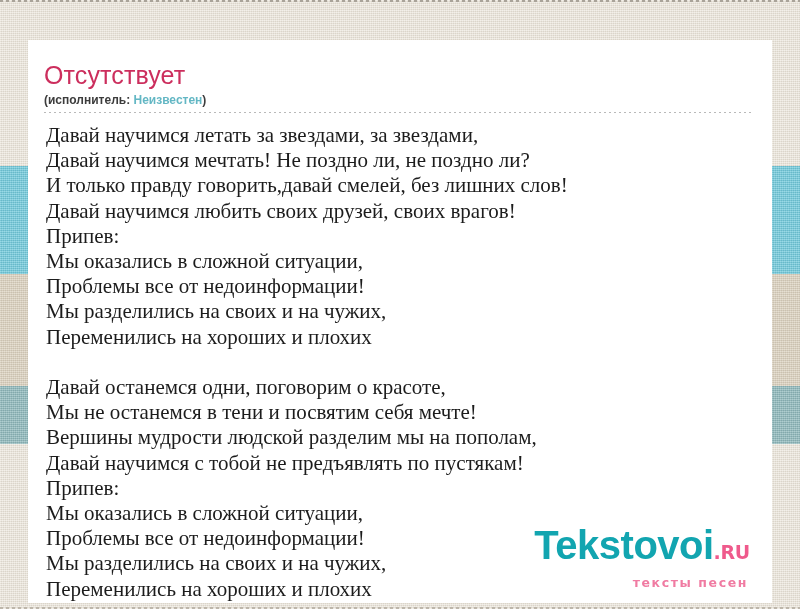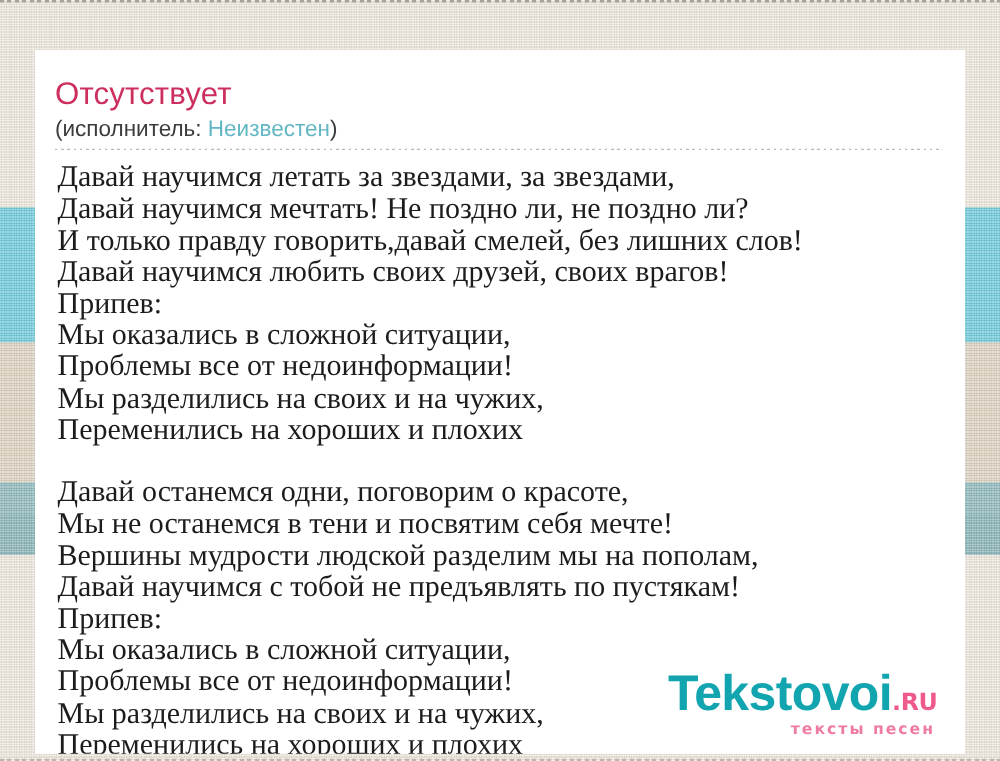--- a/index.html
+++ b/index.html
@@ -73,39 +73,40 @@
     font-family: "Liberation Sans", sans-serif;
     font-size: 25px;
     font-weight: 400;
     color: #cc2e5d;
     line-height: 1.1;
     margin: 0 0 3px 0;
     letter-spacing: 0.1px;
   }
   #artist-line {
     font-family: "Liberation Sans", sans-serif;
-    font-size: 18px;
+    font-size: 12px;
     color: #3c3c3c;
     padding-bottom: 5px;
     line-height: 1.2;
+    font-weight: bold;
   }
   #artist-name {
     color: #63b7c4;
     text-decoration: none;
   }
   #header-sep {
     height: 1px;
     margin: 0 0 10px 0;
     background-image: repeating-linear-gradient(90deg, #b9b9b9 0px, #b9b9b9 2px, transparent 2px, transparent 5px);
   }
 
   
   #lyrics {
     font-family: "Liberation Serif", serif;
-    font-size: 24px;
+    font-size: 21px;
     line-height: 25.2px;
     color: #1c1c1c;
     white-space: pre-wrap;
     margin: 0;
     padding-left: 2px;
   }
 
   
   #logo {
     position: absolute;
@@ -128,21 +129,21 @@
     font-weight: bold;
     color: #ef5a8c;
     letter-spacing: -0.3px;
   }
   #logo-tagline {
     font-family: "DejaVu Sans", sans-serif;
     font-size: 12.5px;
     font-weight: bold;
     color: #f07ba2;
     letter-spacing: 1.6px;
-    margin-top: 2px;
+    margin-top: 12px;
     text-align: right;
     padding-right: 2px;
   }
 </style>
 </head>
 <body>
 
 <div id="page">
 
   <div id="top-rule"></div>

